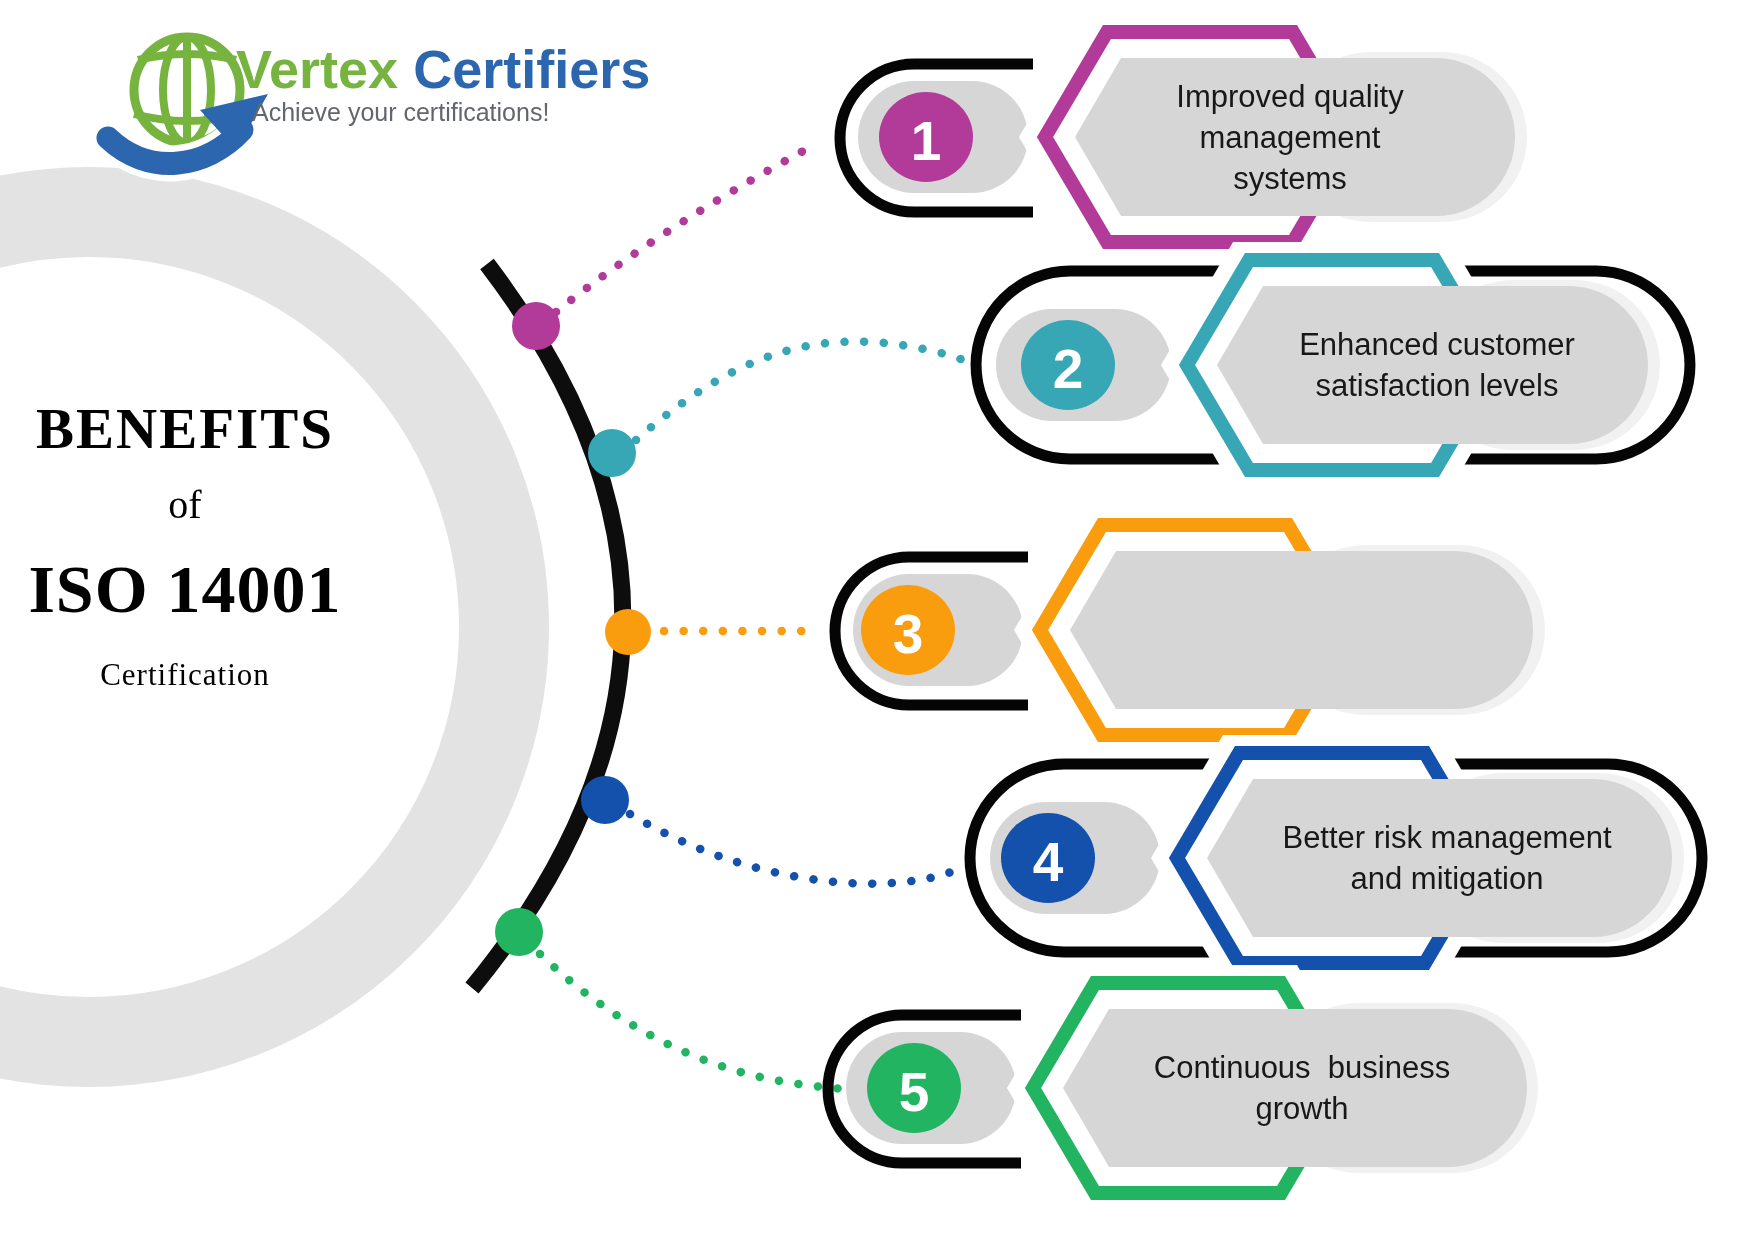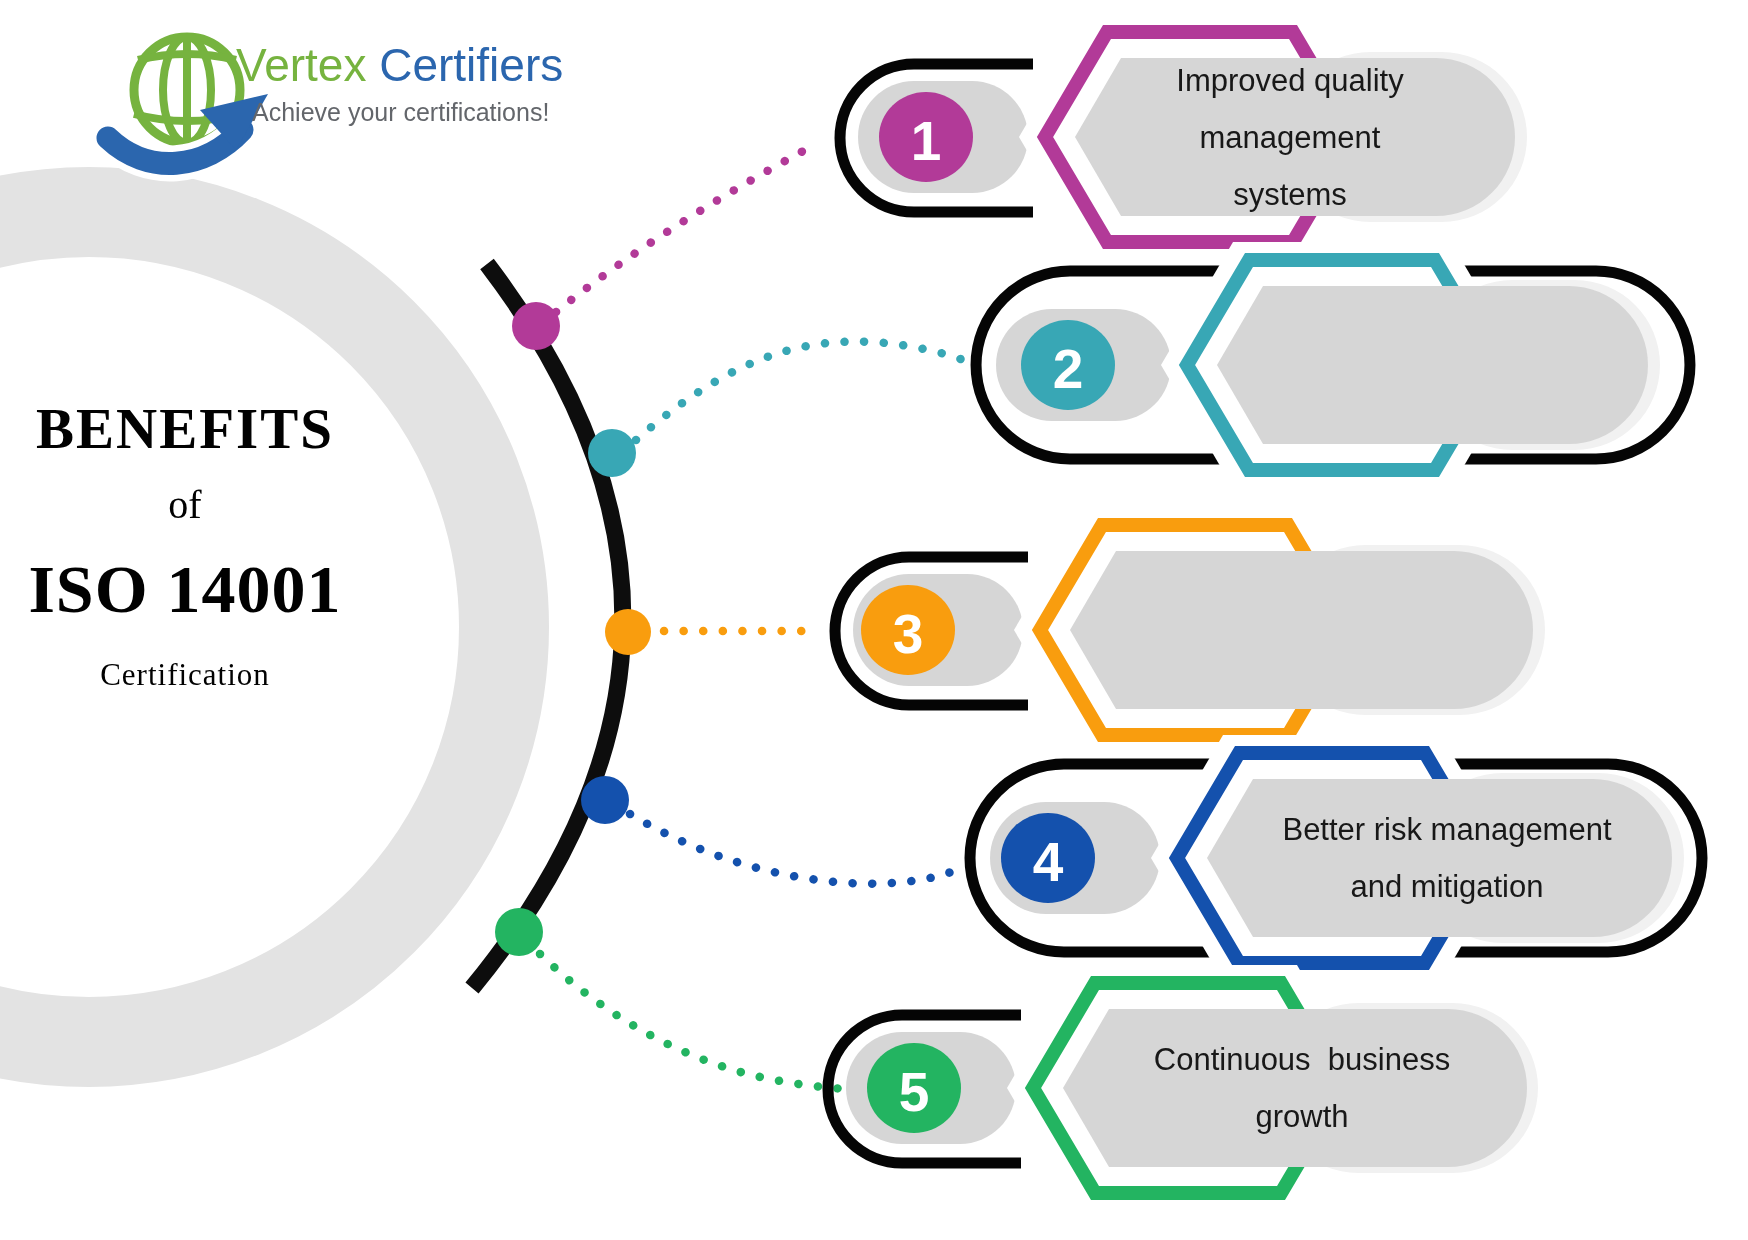--- a/index.html
+++ b/index.html
@@ -3,42 +3,42 @@
 <meta charset="utf-8">
 <style>
   html,body{margin:0;padding:0;background:#ffffff;}
   .canvas{
     position:relative;width:1748px;height:1240px;overflow:hidden;background:#ffffff;
     font-family:"Liberation Sans",sans-serif;
   }
   .art{position:absolute;left:0;top:0;width:1748px;height:1240px;}
   
   .brand{
-    position:absolute;left:236px;top:38px;font-size:46px;font-weight:400;
+    position:absolute;left:236px;top:38px;font-size:54px;font-weight:700;
     letter-spacing:0px;white-space:nowrap;
   }
   .brand .b1{}
   .brand .b2{}
   .tagline{
     position:absolute;left:252px;top:98px;font-size:25px;color:#63666b;
     white-space:nowrap;font-weight:400;
   }
   
   .title-block{
     position:absolute;left:-30px;top:396px;width:430px;text-align:center;
     font-family:"Liberation Serif",serif;color:#010101;
   }
   .title-line1{font-size:57px;font-weight:700;letter-spacing:2px;}
   .title-line2{font-size:40px;margin-top:20px;}
   .title-line3{font-size:68px;font-weight:700;margin-top:22px;letter-spacing:1px;}
   .title-line4{font-size:31px;margin-top:28px;letter-spacing:1px;}
   
   .benefit-label{
     position:absolute;display:flex;align-items:center;justify-content:center;
-    text-align:center;font-size:31px;line-height:57px;color:#181818;
+    text-align:center;font-size:31px;line-height:41px;color:#181818;
     white-space:pre-wrap;font-weight:400;
   }
   .lb1{left:1110px;top:52px;width:360px;height:170px;}
   .lb2{left:1263px;top:280px;width:348px;height:170px;}
   .lb3{left:1118px;top:545px;width:378px;height:170px;}
   .lb4{left:1253px;top:773px;width:388px;height:170px;}
   .lb5{left:1113px;top:1004px;width:378px;height:168px;}
   .num{
     font-family:"Liberation Sans",sans-serif;font-weight:700;font-size:55px;
   }
@@ -145,18 +145,20 @@
   <div class="title-block">
     <div class="title-line1">BENEFITS</div>
     <div class="title-line2">of</div>
     <div class="title-line3">ISO 14001</div>
     <div class="title-line4">Certification</div>
   </div>
 
   <div class="benefit-label lb1">Improved quality
 management
 systems</div>
+  <div class="benefit-label lb2">Enhanced customer
+satisfaction levels</div>
   <div class="benefit-label lb5">Continuous  business
 growth</div>
   <div class="benefit-label lb4">Better risk management
 and mitigation</div>
 
 </div>
 
 </body></html>

